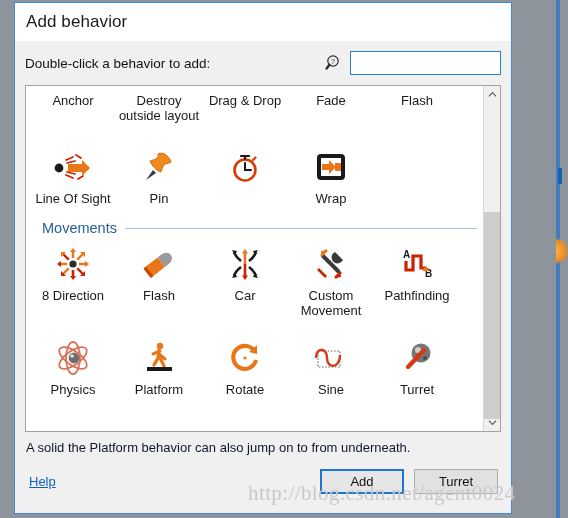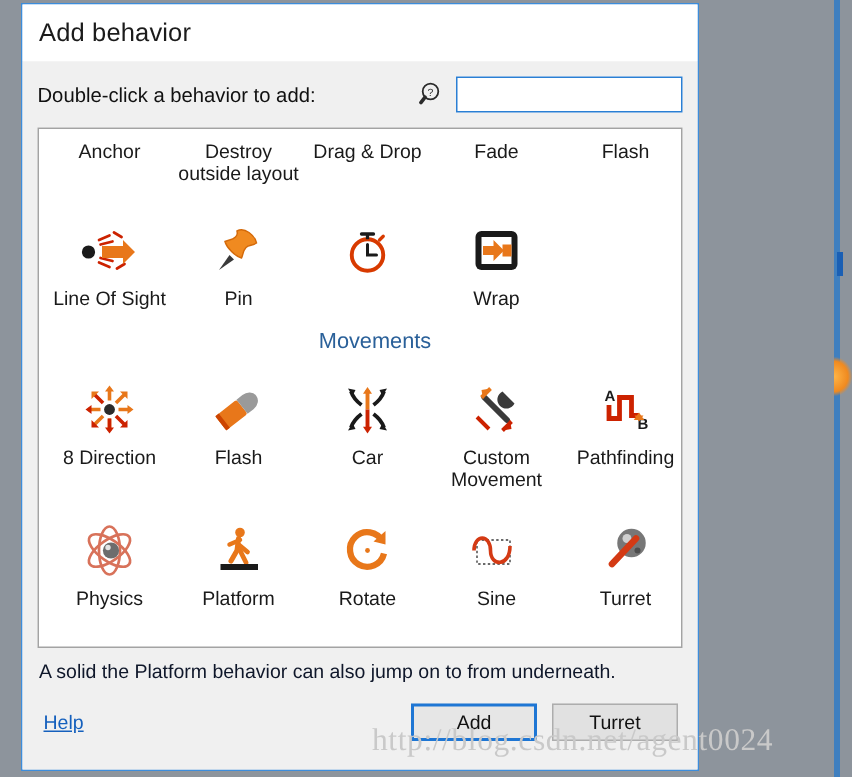--- a/index.html
+++ b/index.html
@@ -29,21 +29,21 @@
     position: absolute; left: 556px; top: 238px;
     width: 12px; height: 26px;
     background: radial-gradient(ellipse at 0% 50%, #ffb547 0%, #f08a20 55%, rgba(240,138,32,0) 72%);
     border-radius: 0 60% 60% 0 / 0 50% 50% 0;
   }
 
   
   #dialog {
     position: absolute;
     left: 14px; top: 2px;
-    width: 452px; height: 512px;
+    width: 498px; height: 512px;
     border: 1px solid #3c8ddc;
     background: #f0f0f0;
     display: flex; flex-direction: column;
   }
   #titlebar {
     height: 38px; flex: 0 0 38px;
     background: #ffffff;
     display: flex; align-items: center;
     padding-left: 11px;
   }
@@ -120,21 +120,20 @@
 
   
   #row-partial { padding-top: 5px; }
   #row-partial .cell { padding-top: 0; }
 
   
   .section {
     display: flex; align-items: center;
     margin: 14px 6px 0 16px;
     gap: 8px;
-    flex-direction: column;
   }
   .section .sect-label {
     color: #2a6099; font-size: 14.5px; white-space: nowrap;
   }
   .section .rule {
     flex: 1 1 auto; height: 1px; background: #a9c0d8;
   }
 
   
   #scrollbar {

